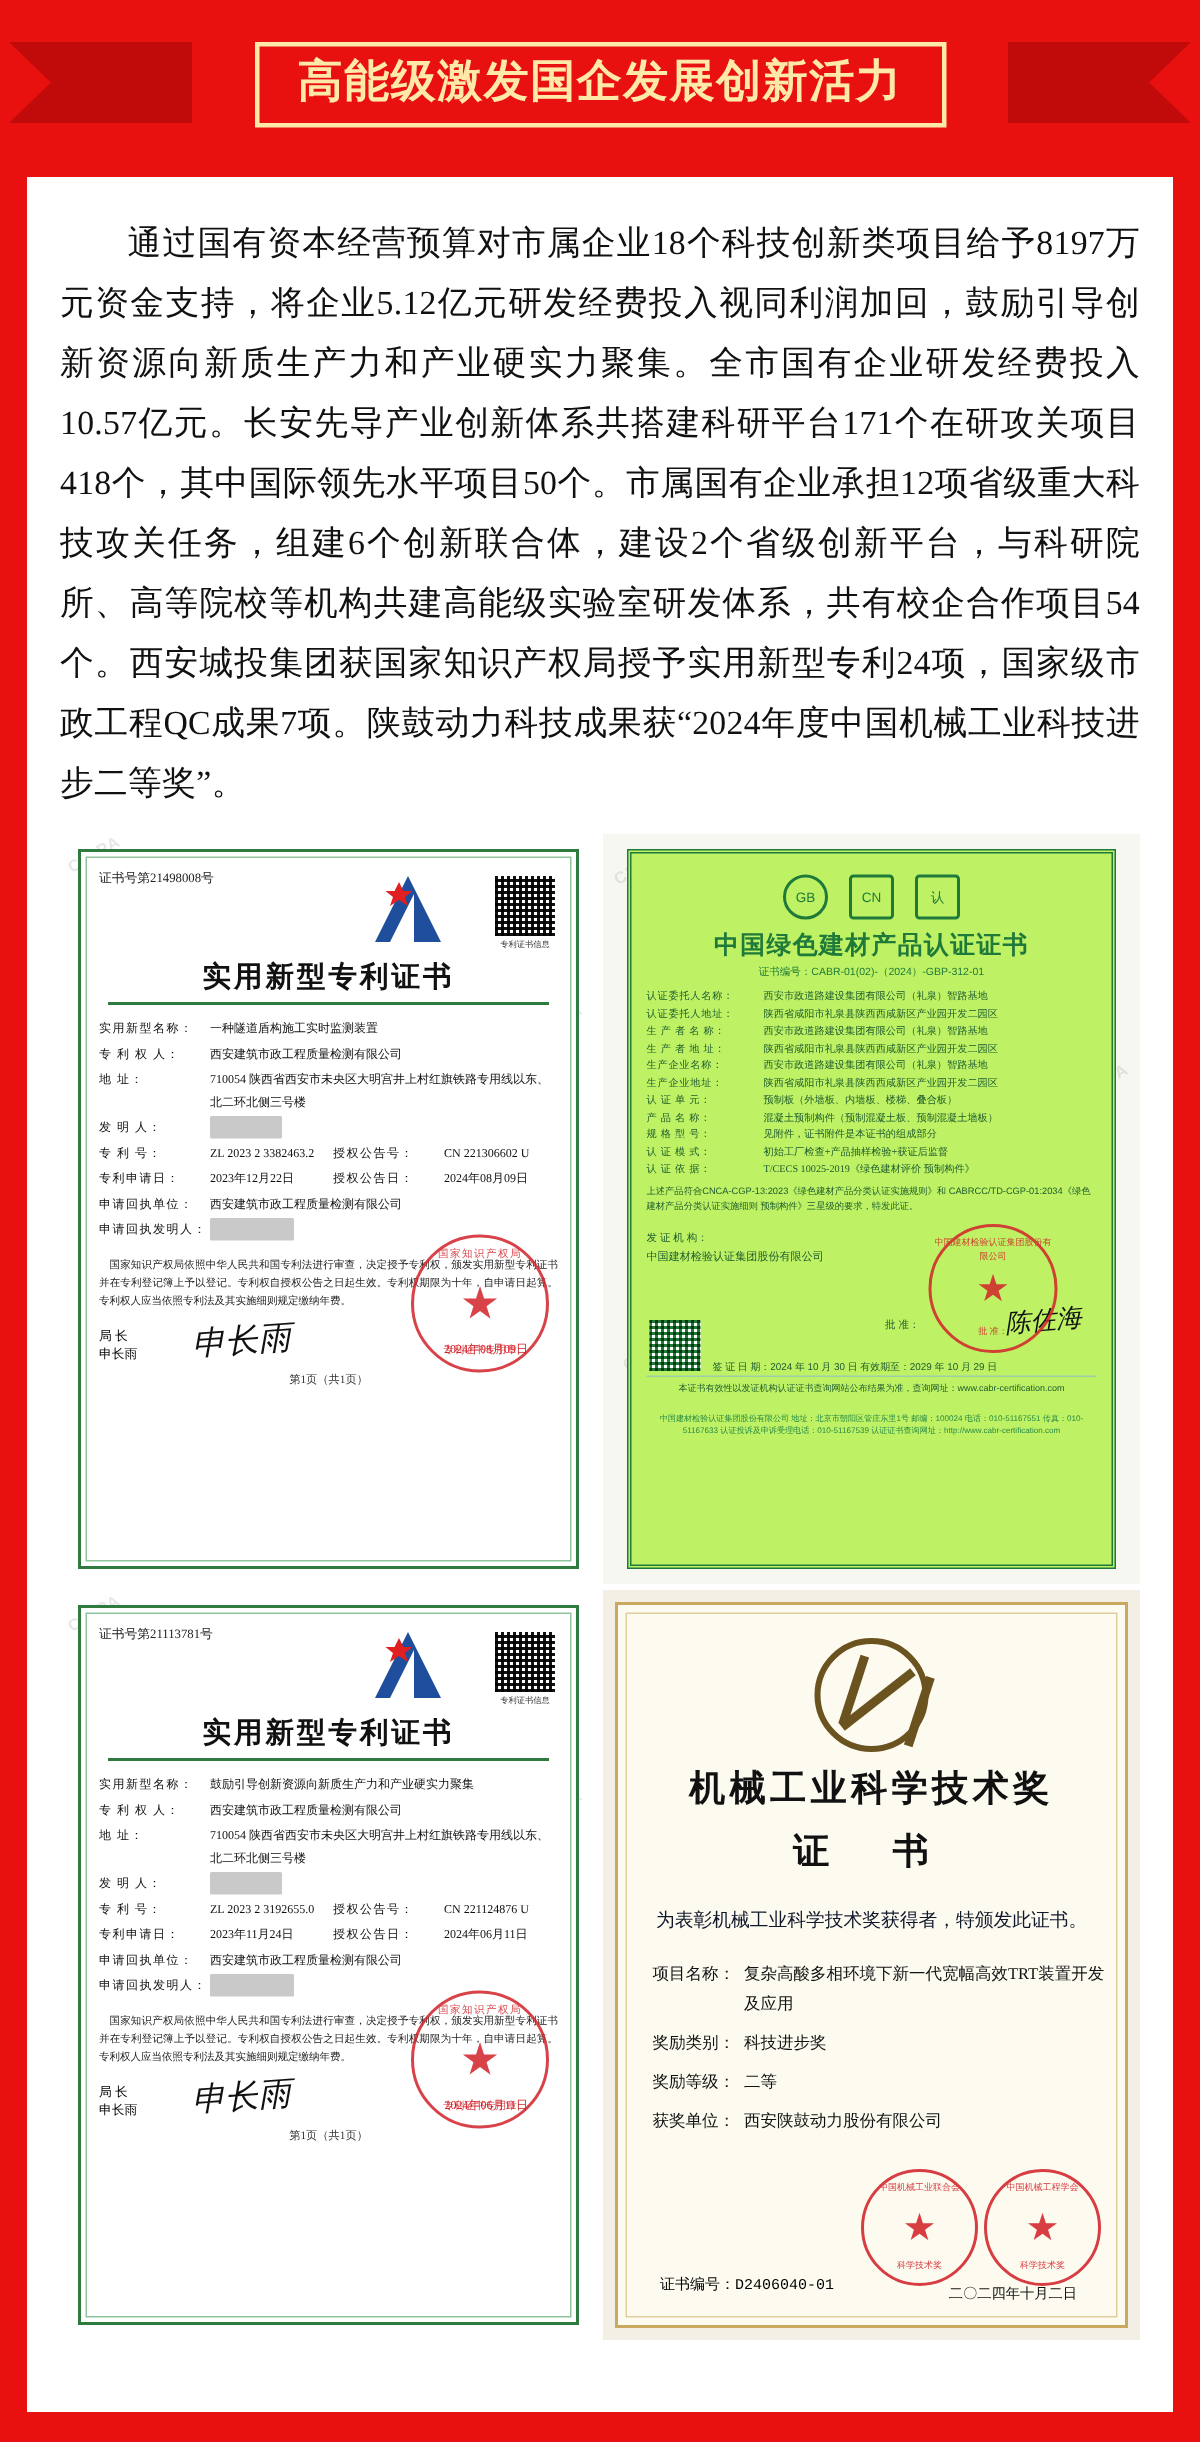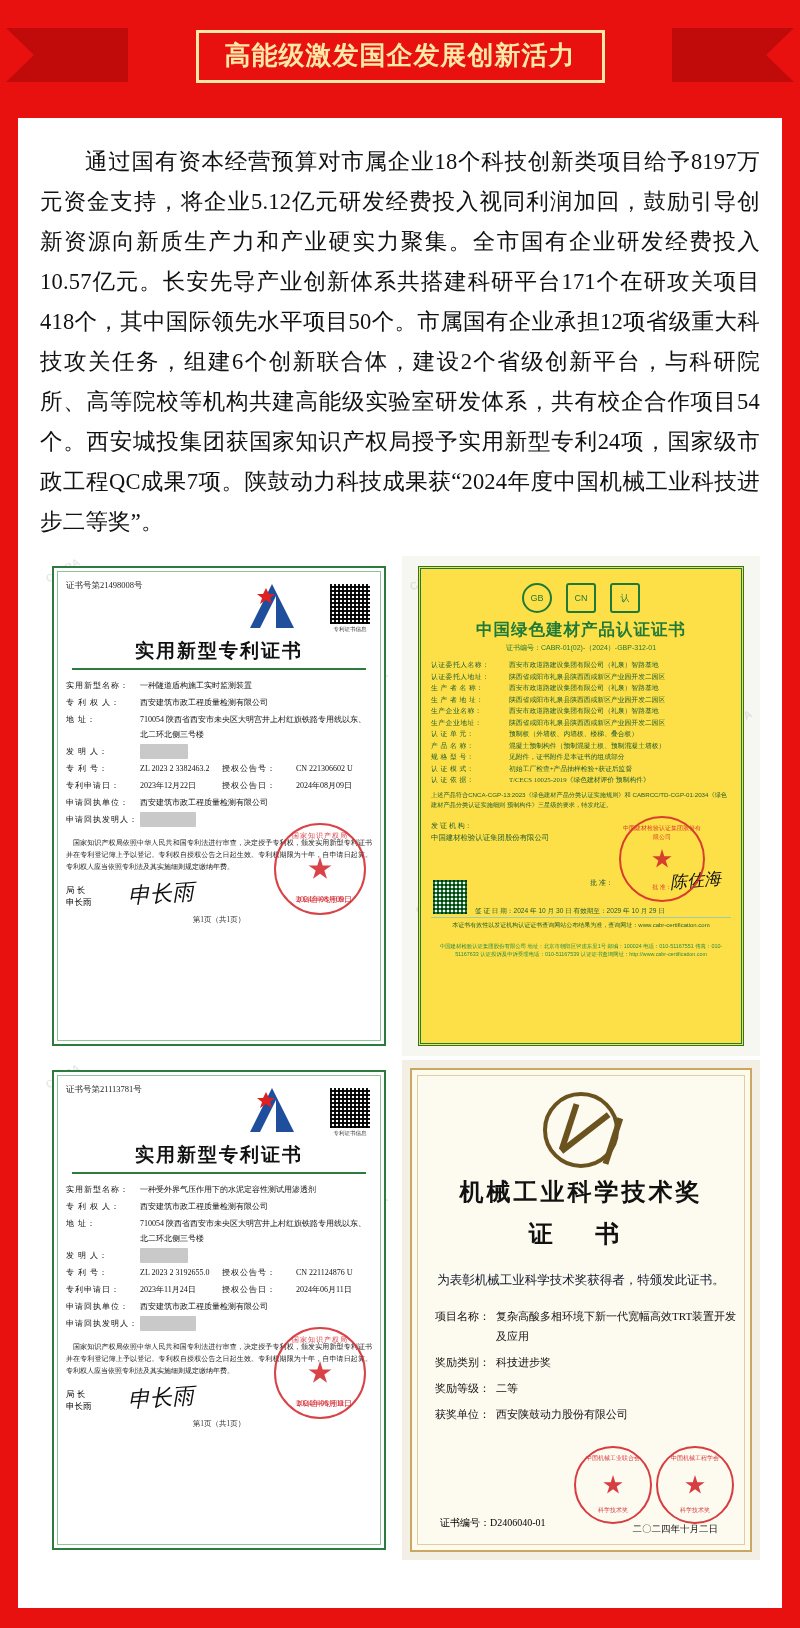--- a/index.html
+++ b/index.html
@@ -36,21 +36,21 @@
   .ribbon-left { left: 6px; clip-path: polygon(0 0, 100% 0, 100% 100%, 0 100%, 28px 50%); }
   .ribbon-right { right: 6px; clip-path: polygon(0 0, 100% 0, calc(100% - 28px) 50%, 100% 100%, 0 100%); }
   .banner-box {
     position: relative;
     z-index: 3;
     border: 3px solid #ffe9a8;
     padding: 9px 26px 12px 26px;
     background: #e8110f;
   }
   .banner-title {
-    font-size: 26px;
+    font-size: 30px;
     font-weight: bold;
     color: #ffe9a8;
     letter-spacing: 1px;
     line-height: 1;
     white-space: nowrap;
   }
 
   
   .card {
     position: relative;
@@ -253,21 +253,21 @@
   }
 
   
   .green {
     background: #f7f7f2;
     padding: 10px 16px;
   }
   .green-inner {
     position: relative;
     height: 100%;
-    background: #fde047;
+    background: #bef264;
     border: 3px double #1f7a3a;
     padding: 8px 10px;
   }
   .g-logos {
     display: flex;
     justify-content: center;
     gap: 14px;
     align-items: flex-end;
     height: 36px;
   }
@@ -462,21 +462,21 @@
   .a-bottom {
     position: absolute;
     left: 12px; right: 12px; bottom: 10px;
     height: 104px;
   }
   .a-certno {
     position: absolute;
     left: 16px;
     bottom: 10px;
     font-size: 10px;
-    font-family:Liberation Serif, serif;
+    font-family:Liberation Mono, monospace;
   }
   .a-seal {
     position: absolute;
     width: 78px; height: 78px;
     border: 2.5px solid #d2232a;
     border-radius: 50%;
     color:#d2232a; opacity:.88;
   }
   .a-seal.s1 { right: 86px; bottom: 16px; }
   .a-seal.s2 { right: 4px; bottom: 16px; }
@@ -691,21 +691,21 @@
             </svg>
             <div class="p-qr"></div>
             <div class="p-qr-cap">专利证书信息</div>
           </div>
 
           <div class="p-title">实用新型专利证书</div>
           <div class="p-rule"></div>
 
           <div class="p-row">
             <span class="p-label">实用新型名称：</span>
-            <span class="p-val">一种受外界气压作用下的水泥定容性测试用渗透剂</span>
+            <span class="p-val">鼓励引导创新资源向新质生产力和产业硬实力聚集</span>
           </div>
           <div class="p-row">
             <span class="p-label">专 利 权 人：</span>
             <span class="p-val">西安建筑市政工程质量检测有限公司</span>
           </div>
           <div class="p-row">
             <span class="p-label">地        址：</span>
             <span class="p-val">710054 陕西省西安市未央区大明宫井上村红旗铁路专用线以东、北二环北侧三号楼</span>
           </div>
           <div class="p-row">

